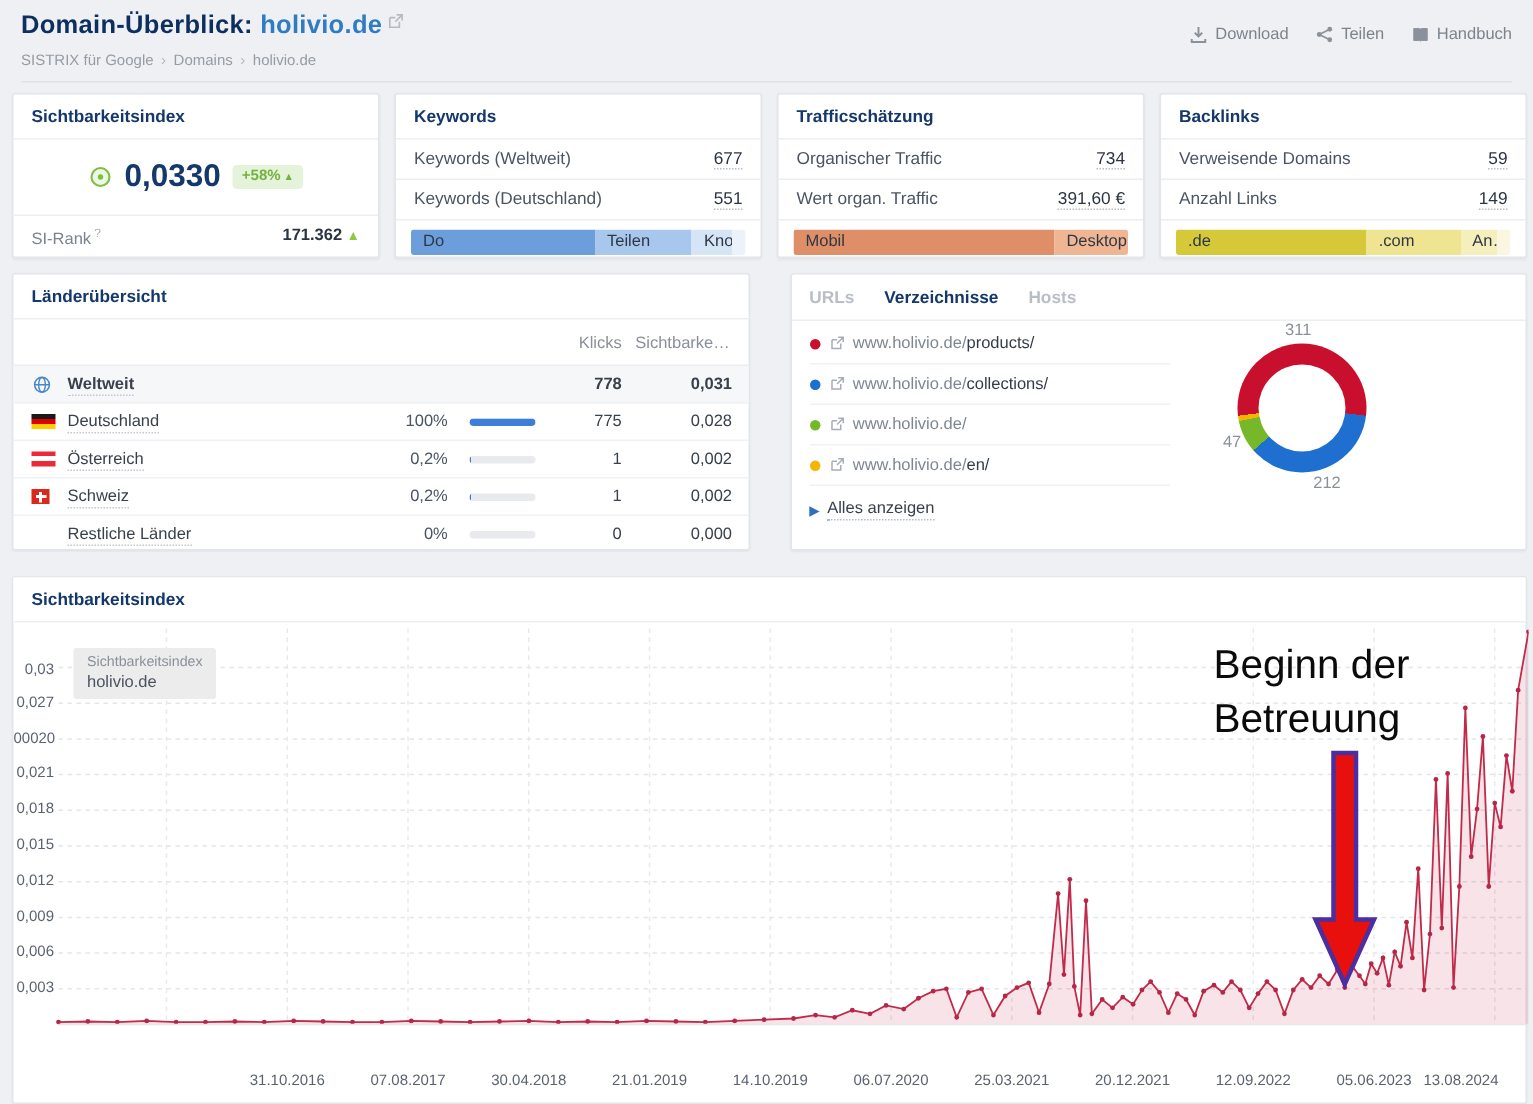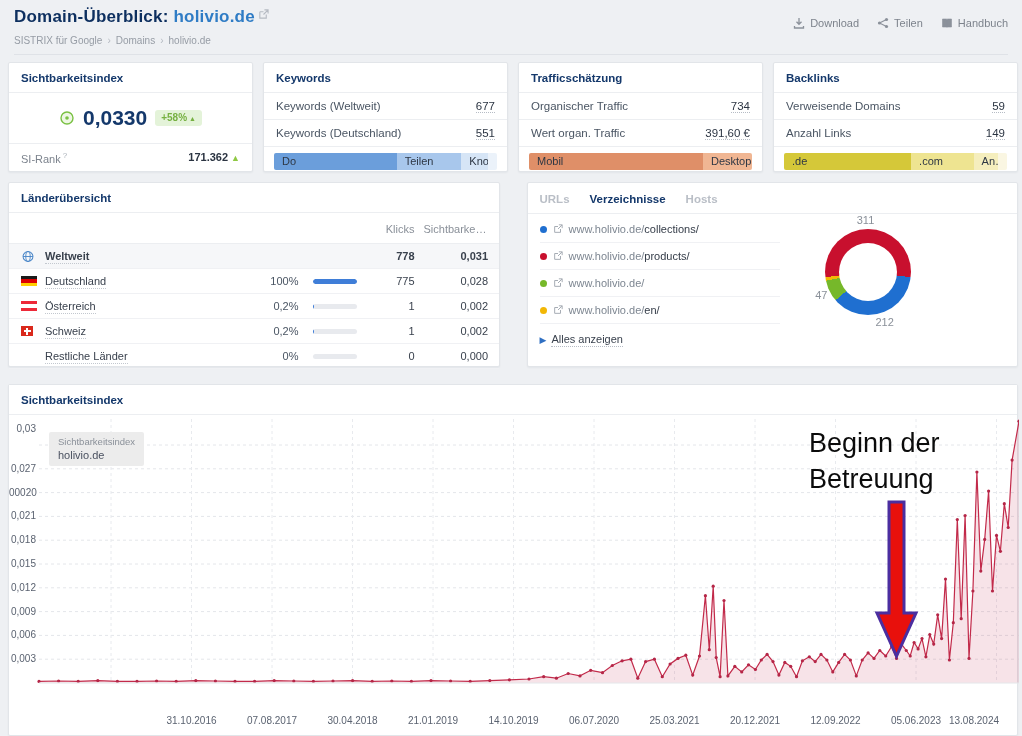--- a/index.html
+++ b/index.html
@@ -300,34 +300,34 @@
   </div>
 
   <div class="panel paths">
     <div class="tabs">
       <span class="tab">URLs</span>
       <span class="tab active">Verzeichnisse</span>
       <span class="tab">Hosts</span>
     </div>
     <div class="p-list" id="path-list">
         <div class="p-item">
+          <span class="dot" style="background:#c8102e"></span>
+          <svg viewBox="0 0 12 12">
+            <path d="M2 3 h4 M2 3 v7 h7 v-4" fill="none" stroke="#a7adb5" stroke-width="1.2"></path>
+            <path d="M7 1 h4 v4 M11 1 L6 6" fill="none" stroke="#a7adb5" stroke-width="1.2"></path>
+          </svg>
+          <span><span class="u-domain">www.holivio.de/</span><span class="u-path">products/</span></span>
+        </div>
+        <div class="p-item">
           <span class="dot" style="background:#1f6fd0"></span>
           <svg viewBox="0 0 12 12">
             <path d="M2 3 h4 M2 3 v7 h7 v-4" fill="none" stroke="#a7adb5" stroke-width="1.2"></path>
             <path d="M7 1 h4 v4 M11 1 L6 6" fill="none" stroke="#a7adb5" stroke-width="1.2"></path>
           </svg>
           <span><span class="u-domain">www.holivio.de/</span><span class="u-path">collections/</span></span>
-        </div>
-        <div class="p-item">
-          <span class="dot" style="background:#c8102e"></span>
-          <svg viewBox="0 0 12 12">
-            <path d="M2 3 h4 M2 3 v7 h7 v-4" fill="none" stroke="#a7adb5" stroke-width="1.2"></path>
-            <path d="M7 1 h4 v4 M11 1 L6 6" fill="none" stroke="#a7adb5" stroke-width="1.2"></path>
-          </svg>
-          <span><span class="u-domain">www.holivio.de/</span><span class="u-path">products/</span></span>
         </div>
         <div class="p-item">
           <span class="dot" style="background:#76b82a"></span>
           <svg viewBox="0 0 12 12">
             <path d="M2 3 h4 M2 3 v7 h7 v-4" fill="none" stroke="#a7adb5" stroke-width="1.2"></path>
             <path d="M7 1 h4 v4 M11 1 L6 6" fill="none" stroke="#a7adb5" stroke-width="1.2"></path>
           </svg>
           <span><span class="u-domain">www.holivio.de/</span><span class="u-path"></span></span>
         </div>
         <div class="p-item">
@@ -489,21 +489,21 @@
         <circle cx="1003.1" cy="75.1" r="1.6" fill="#b52647"></circle>
         <circle cx="1010.0" cy="36.2" r="1.6" fill="#b52647"></circle>
         <line x1="30" y1="298" x2="1010" y2="298" stroke="#e4e6ea" stroke-width="1"></line>
       </svg>
     <div class="panel-title" style="position:relative; z-index:3; border-bottom:1px solid #eceef1; background:#fff;">Sichtbarkeitsindex</div>
     <div class="legend-chip">
       <div class="l1">Sichtbarkeitsindex</div>
       <div class="l2">holivio.de</div>
     </div>
     <div id="y-labels">
-        <span class="y-label" style="top: 38px; left: 0px;">0,03</span>
+        <span class="y-label" style="top: 56px; left: 0px;">0,03</span>
         <span class="y-label" style="top: 77.8px; left: 0px;">0,027</span>
         <span class="y-label" style="top: 101.6px; left: 0px;">00020</span>
         <span class="y-label" style="top: 125.4px; left: 0px;">0,021</span>
         <span class="y-label" style="top: 149.2px; left: 0px;">0,018</span>
         <span class="y-label" style="top: 173px; left: 0px;">0,015</span>
         <span class="y-label" style="top: 196.8px; left: 0px;">0,012</span>
         <span class="y-label" style="top: 220.6px; left: 0px;">0,009</span>
         <span class="y-label" style="top: 244.4px; left: 0px;">0,006</span>
         <span class="y-label" style="top: 268.2px; left: 0px;">0,003</span>
       </div>

